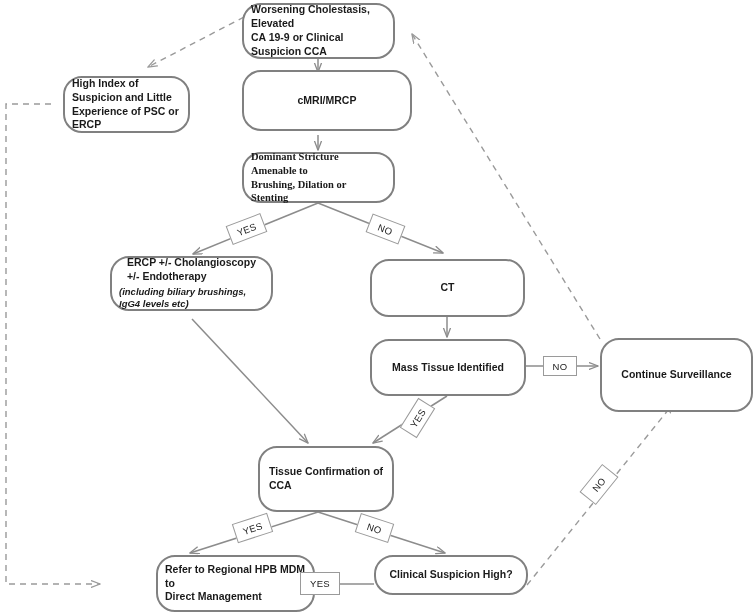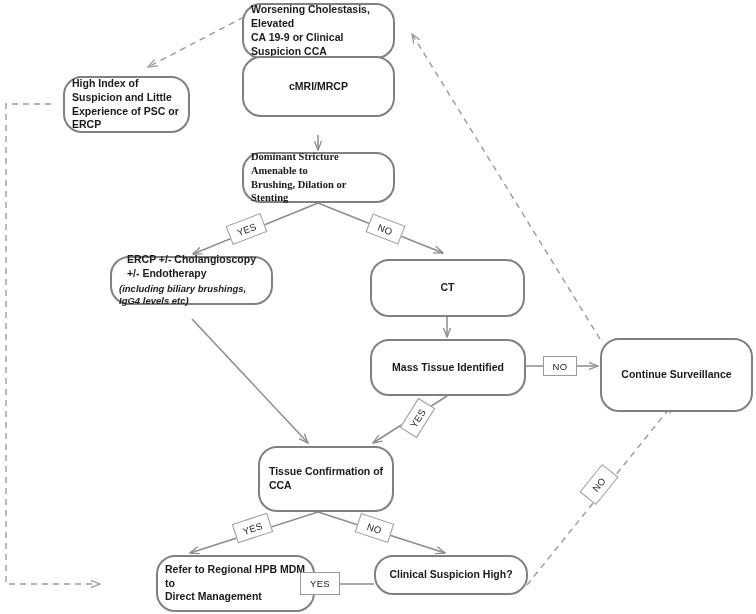--- a/index.html
+++ b/index.html
@@ -91,30 +91,30 @@
   <div class="node" style="left:242px;top:3px;width:153px;height:56px;">
     <span class="main">Worsening Cholestasis, Elevated
 CA 19-9 or Clinical Suspicion CCA</span>
   </div>
 
   <div class="node" style="left:63px;top:76px;width:127px;height:57px;">
     <span class="main">High Index of Suspicion  and Little
 Experience of PSC or ERCP</span>
   </div>
 
-  <div class="node" style="left:242px;top:56px;width:153px;height:61px;">
+  <div class="node" style="left:242px;top:70px;width:170px;height:61px;">
     <span class="main">cMRI/MRCP</span>
   </div>
 
   <div class="node" style="left:242px;top:152px;width:153px;height:51px;font-family:Liberation Serif, serif;">
     <span class="main">Dominant Stricture Amenable to
 Brushing, Dilation or Stenting</span>
   </div>
 
-  <div class="node" style="left:110px;top:256px;width:163px;height:49px;">
+  <div class="node" style="left:110px;top:256px;width:163px;height:55px;">
     <span class="main">ERCP +/- Cholangioscopy
 +/- Endotherapy</span>
     <span class="sub">(including biliary brushings, IgG4 levels etc)</span>
   </div>
 
   <div class="node" style="left:370px;top:259px;width:155px;height:58px;">
     <span class="main">CT</span>
   </div>
 
   <div class="node" style="left:370px;top:339px;width:156px;height:57px;">

